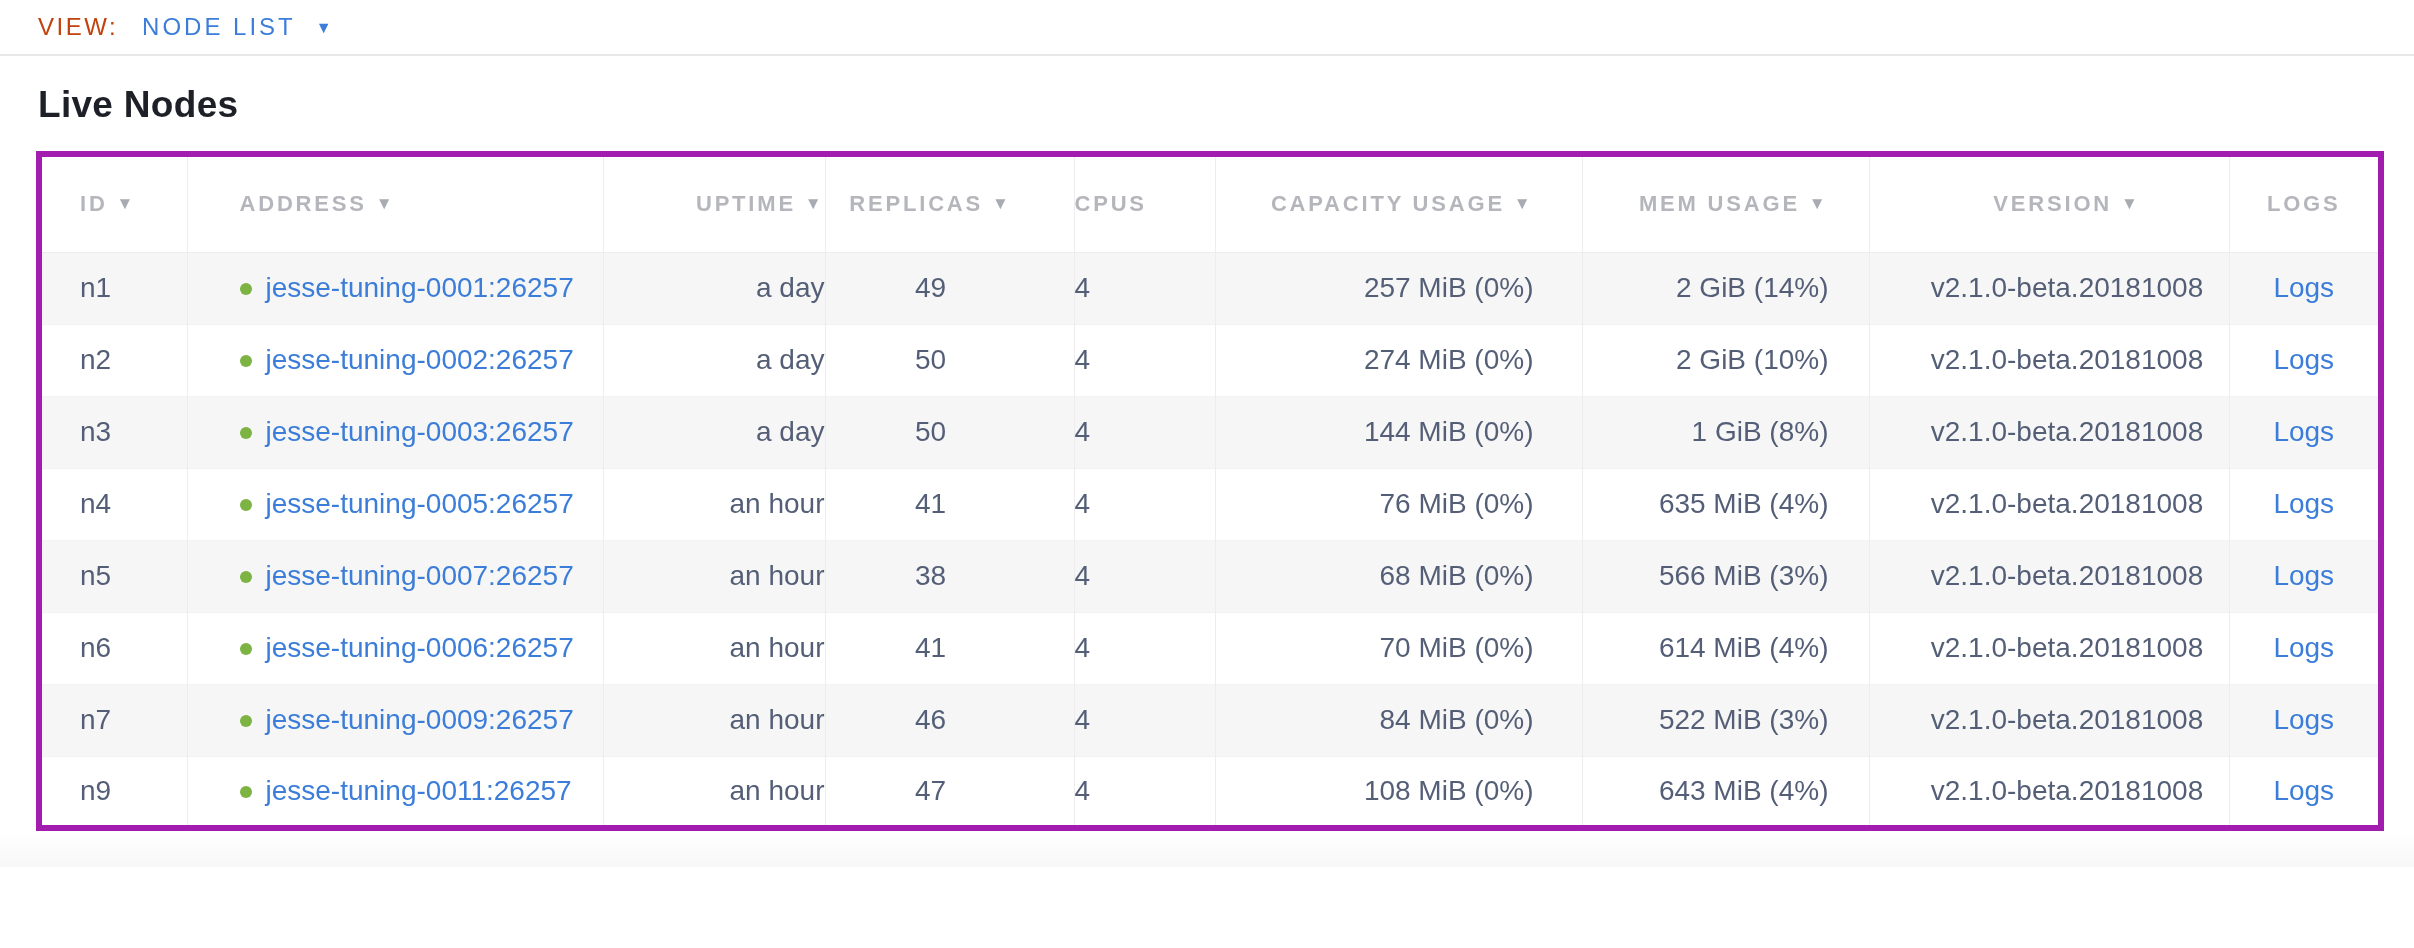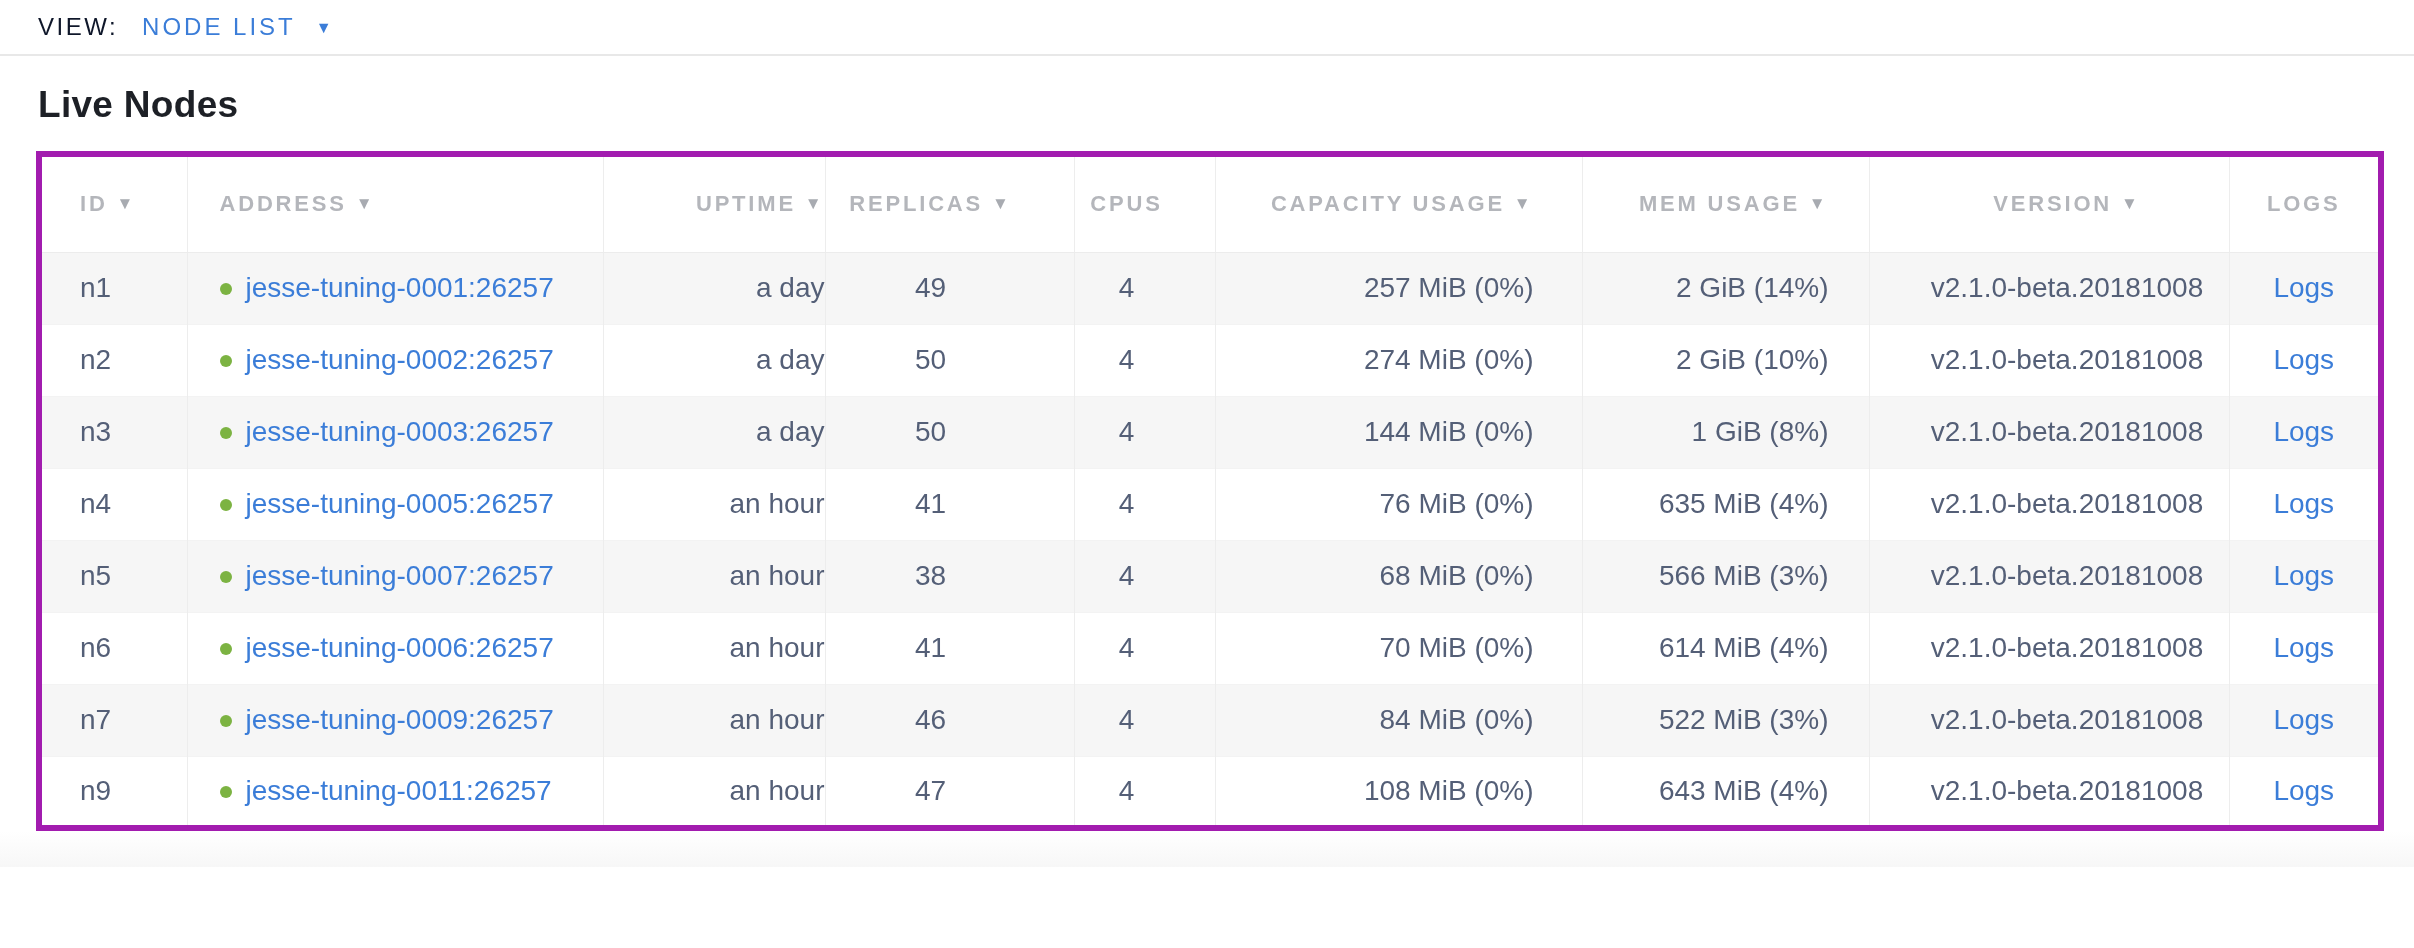--- a/index.html
+++ b/index.html
@@ -11,21 +11,21 @@
   }
   
   .view-bar {
     height: 56px;
     display: flex; align-items: center;
     padding-left: 38px;
     background: #ffffff;
     border-bottom: 2px solid #e8e8e8;
   }
   .view-label {
-    color: #0f172a;
+    color: #c2410c;
     font-size: 24px;
     letter-spacing: 2.5px;
     font-weight: 500;
   }
   .view-select {
     display: flex; align-items: center;
     margin-left: 24px;
     color: #3b7dd8;
     font-size: 24px;
     letter-spacing: 3px;
@@ -80,24 +80,24 @@
   tbody tr + tr td { border-top: 1px solid #f3f3f3; }
   .sort-arrow {
     font-size: 17px;
     color: #a8abb1;
     margin-left: 9px;
     display: inline-block;
     transform: translateY(-2px);
   }
   
   .c-id       { width: 148px; text-align: left;   padding-left: 38px; }
-  .c-address  { width: 416px; text-align: left;   padding-left: 32px; }
+  .c-address  { width: 416px; text-align: left;   padding-left: 52px; }
   .c-uptime   { width: 222px; text-align: right;   padding-left: 28px; }
   .c-replicas { width: 249px; text-align: center;  padding-right: 38px; }
-  .c-cpus     { width: 141px; text-align: center;  padding-right: 36px; }
+  .c-cpus     { width: 141px; text-align: left;  padding-right: 36px; }
   .c-capacity { width: 367px; text-align: right;  padding-right: 48px; }
   .c-mem      { width: 287px; text-align: right;  padding-right: 40px; }
   .c-version  { width: 360px; text-align: center;   padding-left: 36px; }
   .c-logs     { width: 152px; text-align: center; padding: 0; }
   .status-dot {
     display: inline-block;
     width: 12px; height: 12px;
     border-radius: 50%;
     background: #7cb342;
     margin-right: 14px;

